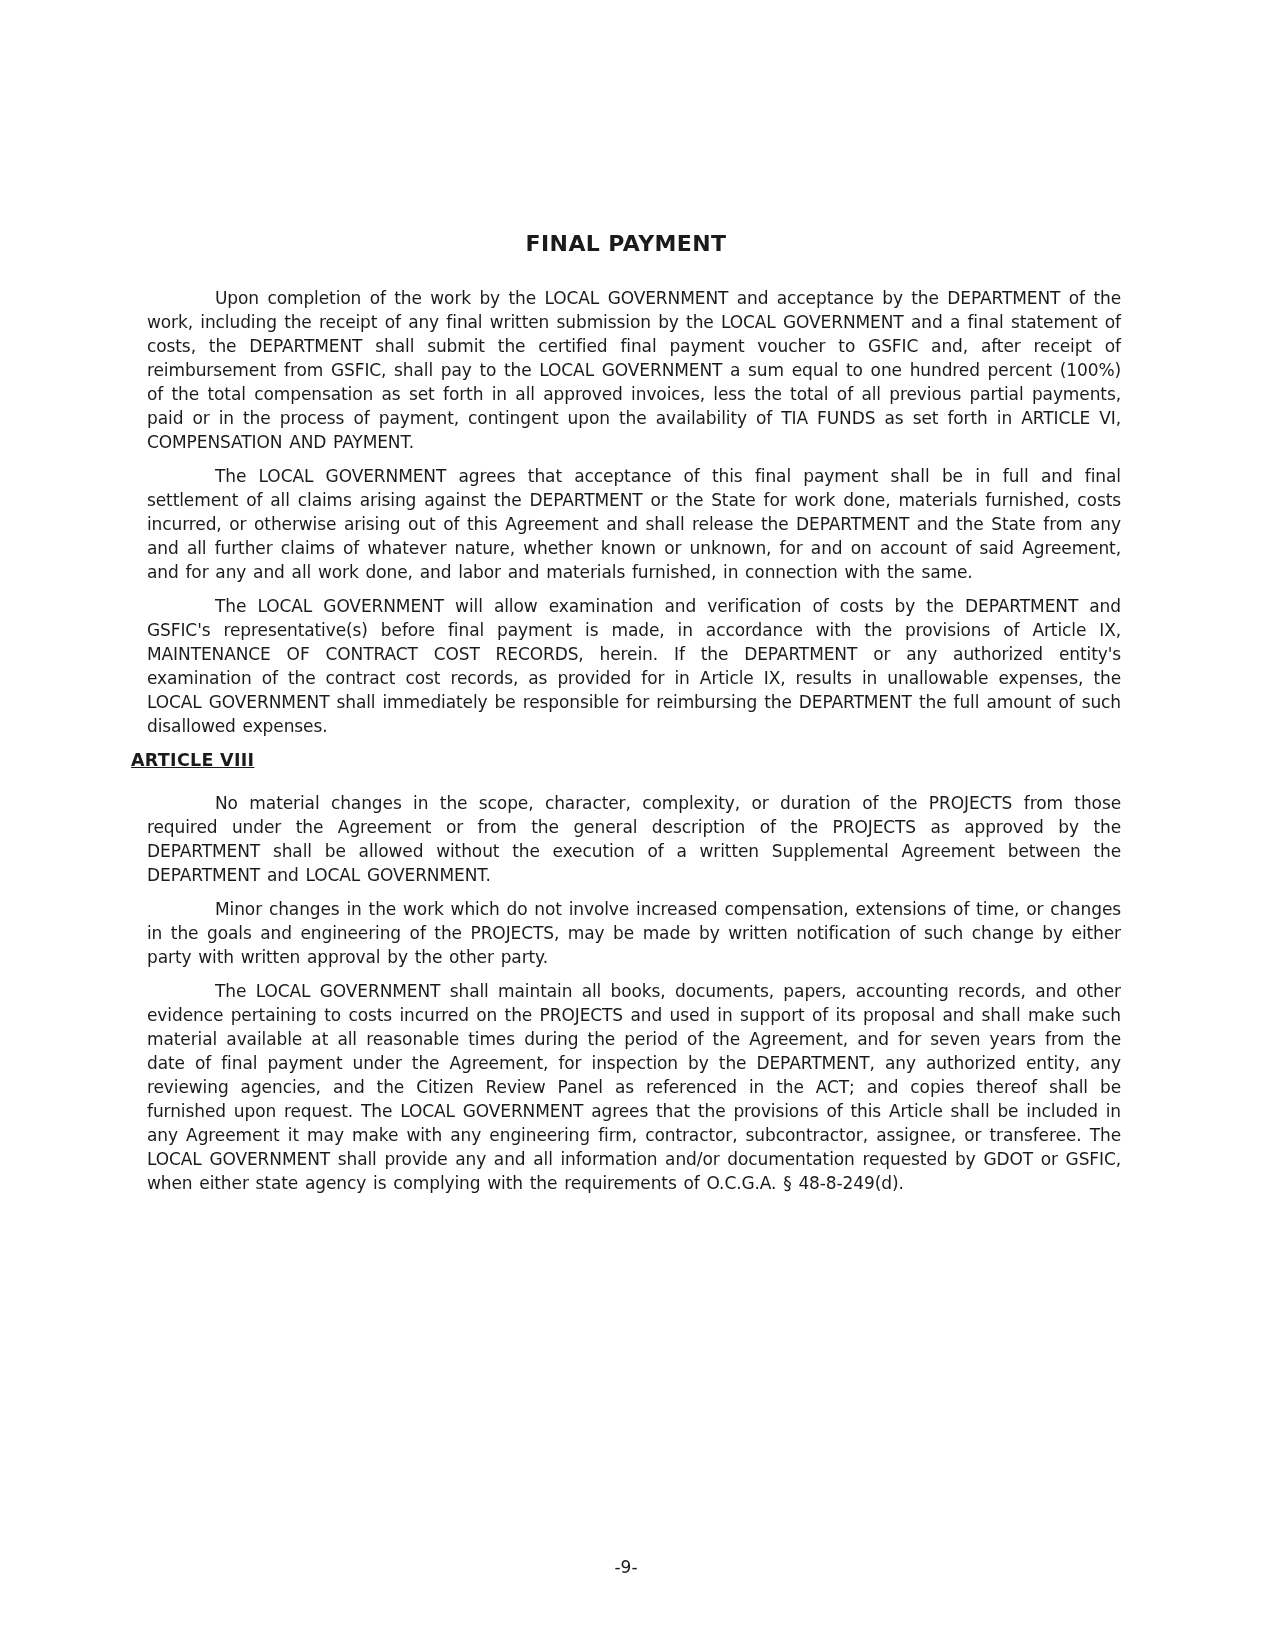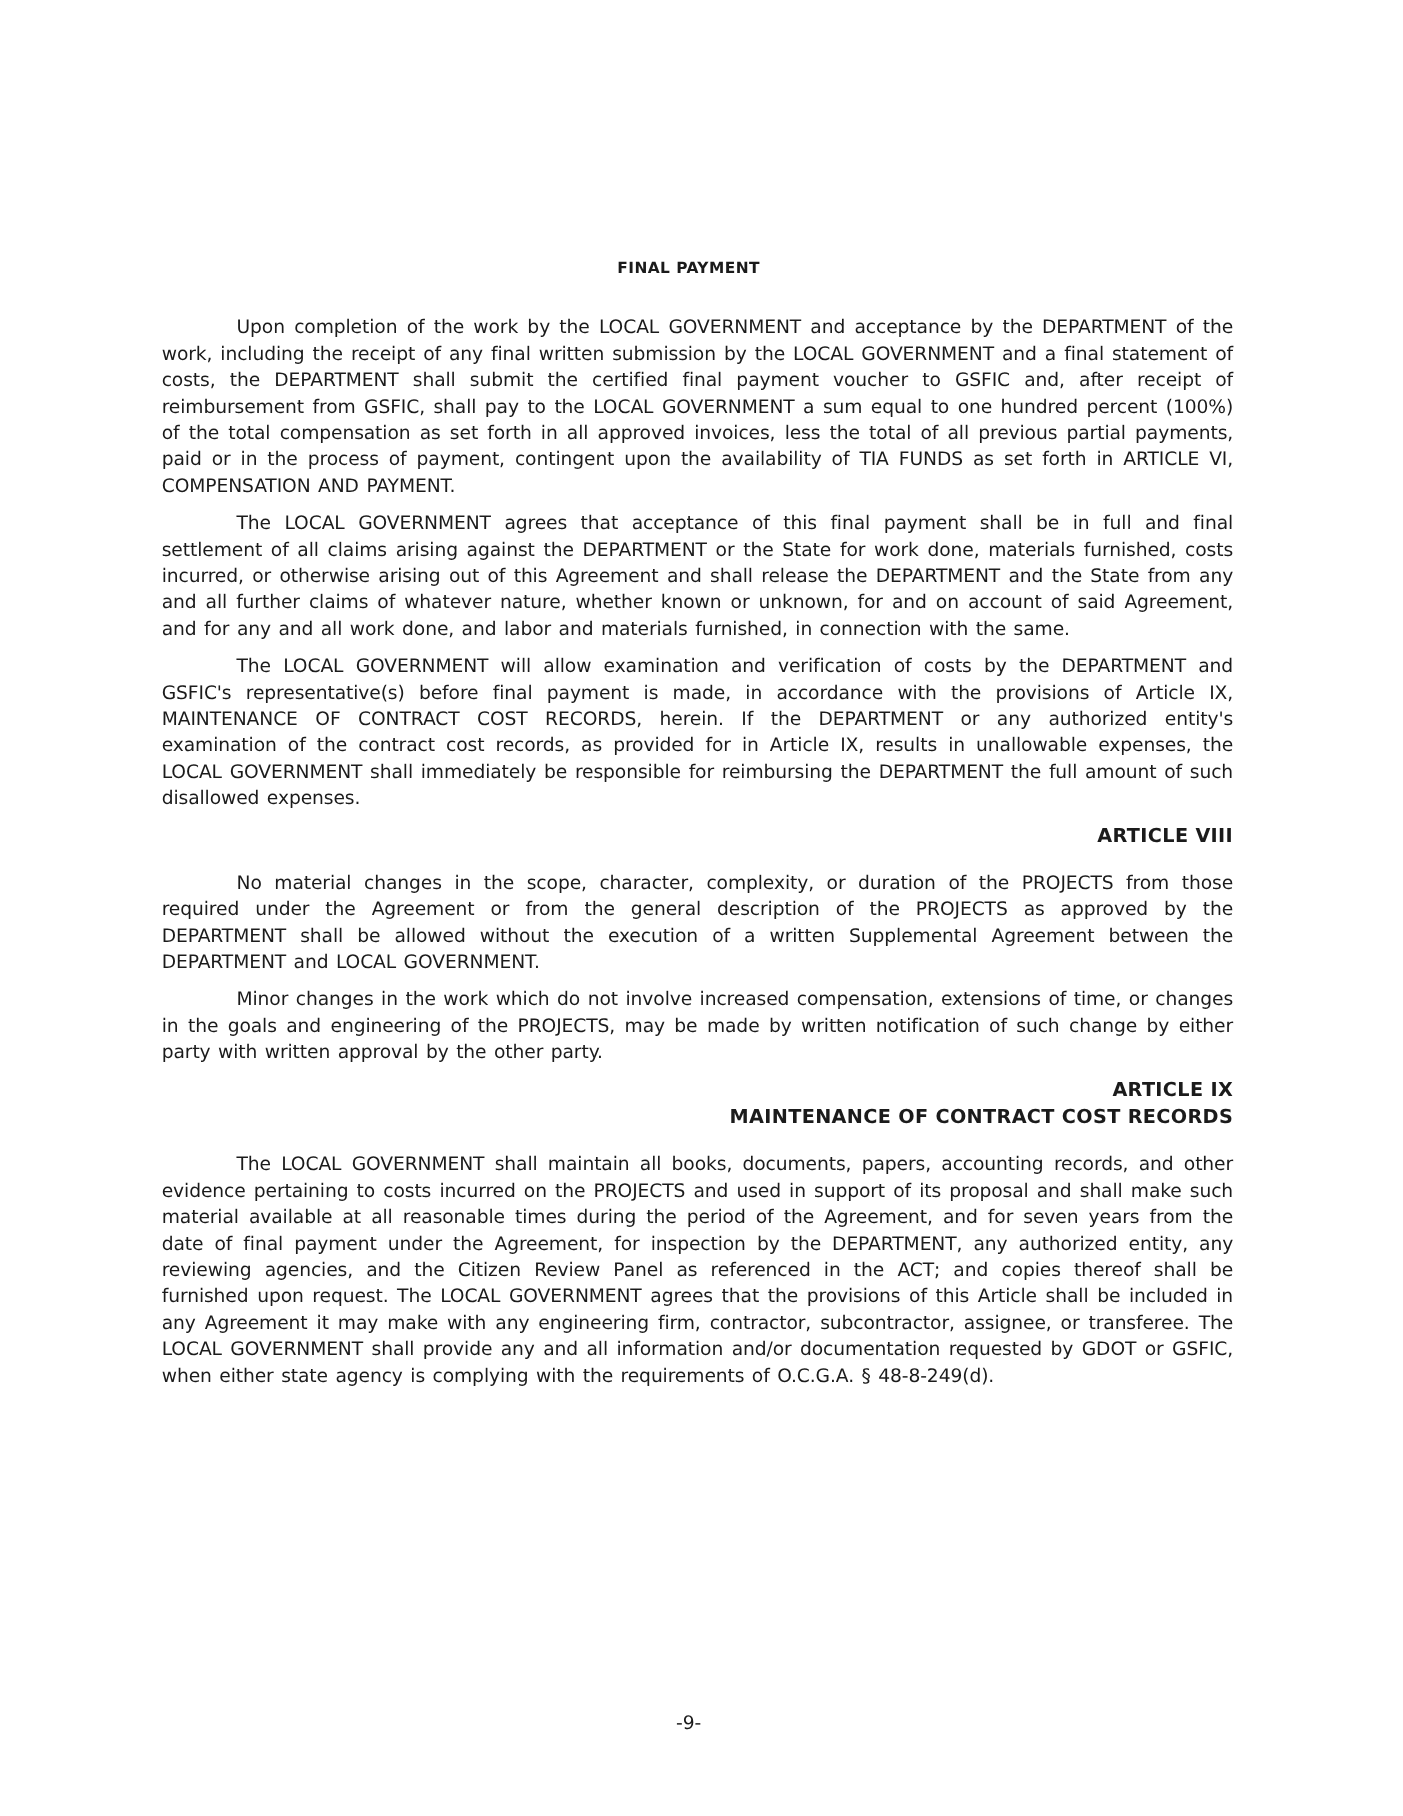--- a/index.html
+++ b/index.html
@@ -18,41 +18,42 @@
   }
   .content {
     position: absolute;
     left: 131px;
     top: 232px;
     width: 990px;
   }
   .doc-title {
     margin: 0 0 30px 0;
     text-align: center;
-    font-size: 14px;
+    font-size: 22px;
     font-weight: bold;
     letter-spacing: 0.4px;
     line-height: 24px;
   }
   .para {
     margin: 0 0 10px 16px;
     text-align: justify;
     text-indent: 68px;
     font-size: 17px;
     line-height: 24px;
     letter-spacing: -0.1px;
     word-spacing: 1.5px;
   }
   .article-heading {
     margin: 7px 0 18px 0;
-    text-align: right;
+    text-align: left;
     font-size: 17.5px;
     font-weight: bold;
     letter-spacing: 0.3px;
     line-height: 25px;
+    text-decoration: underline;
   }
   .article-heading div {
     margin: 0;
   }
   .page-footer {
     position: absolute;
     left: 131px;
     width: 990px;
     top: 1556px;
     text-align: center;
@@ -75,23 +76,19 @@
     <p class="para">The LOCAL GOVERNMENT will allow examination and verification of costs by the DEPARTMENT and GSFIC's representative(s) before final payment is made, in accordance with the provisions of Article IX, MAINTENANCE OF CONTRACT COST RECORDS, herein.  If the DEPARTMENT or any authorized entity's examination of the contract cost records, as provided for in Article IX, results in unallowable expenses, the LOCAL GOVERNMENT shall immediately be responsible for reimbursing the DEPARTMENT the full amount of such disallowed expenses.</p>
 
     <div class="article-heading">
       <div>ARTICLE VIII</div>
     </div>
 
     <p class="para">No material changes in the scope, character, complexity, or duration of the PROJECTS from those required under the Agreement or from the general description of the PROJECTS as approved by the DEPARTMENT shall be allowed without the execution of a written Supplemental Agreement between the DEPARTMENT and LOCAL GOVERNMENT.</p>
 
     <p class="para">Minor changes in the work which do not involve increased compensation, extensions of time, or changes in the goals and engineering of the PROJECTS, may be made by written notification of such change by either party with written approval by the other party.</p>
 
-    <div class="article-heading">
-      <div>ARTICLE IX</div>
-      <div>MAINTENANCE OF CONTRACT COST RECORDS</div>
-    </div>
 
     <p class="para">The LOCAL GOVERNMENT shall maintain all books, documents, papers, accounting records, and other evidence pertaining to costs incurred on the PROJECTS and used in support of its proposal and shall make such material available at all reasonable times during the period of the Agreement, and for seven years from the date of final payment under the Agreement, for inspection by the DEPARTMENT, any authorized entity, any reviewing agencies, and the Citizen Review Panel as referenced in the ACT; and copies thereof shall be furnished upon request.  The LOCAL GOVERNMENT agrees that the provisions of this Article shall be included in any Agreement it may make with any engineering firm, contractor, subcontractor, assignee, or transferee.  The LOCAL GOVERNMENT shall provide any and all information and/or documentation requested by GDOT or GSFIC, when either state agency is complying with the requirements of O.C.G.A. § 48-8-249(d).</p>
 
   </div>
 
   <div class="page-footer">-9-</div>
 </div>
 
 </body></html>

